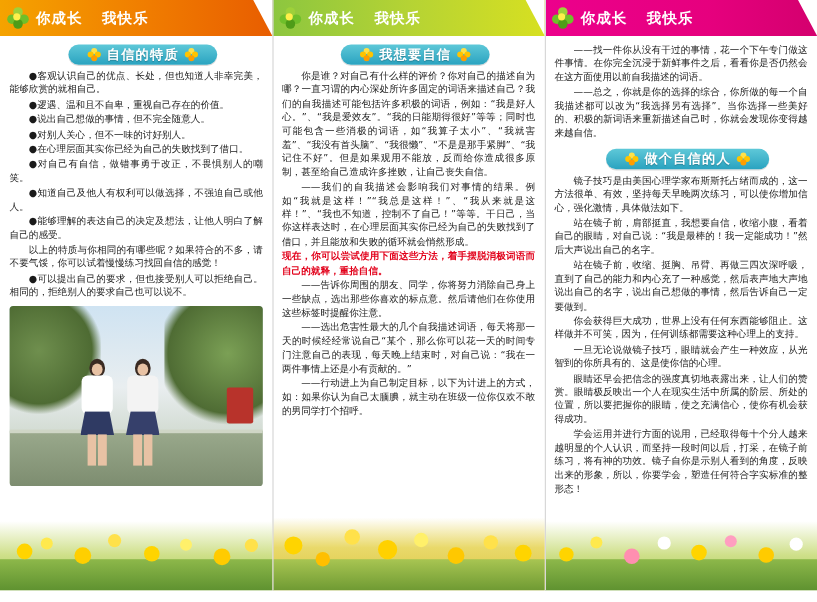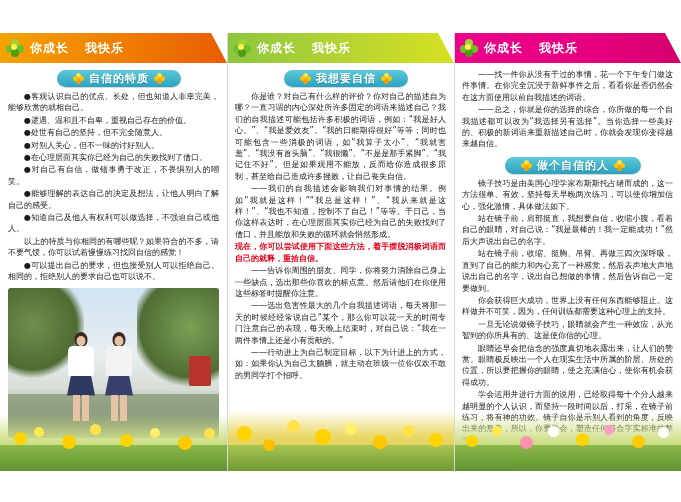--- a/index.html
+++ b/index.html
@@ -10,24 +10,23 @@
   body {
     width: 681px;
     height: 502px;
     font-family: "DejaVu Sans", "Liberation Sans", sans-serif;
     overflow: hidden;
     position: relative;
   }
   .page {
     position: relative;
     width: 681px;
-    height: 438px;
+    height: 492px;
     background: #ffffff;
     overflow: hidden;
-    margin-top: 33px;
   }
 
   
   .panel {
     position: absolute;
     top: 0;
     height: 502px;
     overflow: hidden;
   }
   #panel-left   { left: 0px;   width: 227px; }
@@ -283,26 +282,26 @@
             <span></span>
             <span></span>
             <span></span>
           </span>
       </div>
     </div>
 
     <div class="col-body" data-interactable="false">
       <p data-interactable="false">●客观认识自己的优点、长处，但也知道人非幸完美，能够欣赏的就相自己。</p>
       <p data-interactable="false">●逻遇、温和且不自卑，重视自己存在的价值。</p>
-      <p data-interactable="false">●处世有自己的坚持，但不完全随意人。</p>
+      <p data-interactable="false">●说出自己想做的事情，但不完全随意人。</p>
       <p data-interactable="false">●对别人关心，但不一味的讨好别人。</p>
       <p data-interactable="false">●在心理层面其实你已经为自己的失败找到了借口。</p>
       <p data-interactable="false">●对自己有自信，做错事勇于改正，不畏惧别人的嘲笑。</p>
+      <p data-interactable="false">●知道自己及他人有权利可以做选择，不强迫自己或他人。</p>
       <p data-interactable="false">●能够理解的表达自己的决定及想法，让他人明白了解自己的感受。</p>
-      <p data-interactable="false">●知道自己及他人有权利可以做选择，不强迫自己或他人。</p>
       <p data-interactable="false">以上的特质与你相同的有哪些呢？如果符合的不多，请不要气馁，你可以试着慢慢练习找回自信的感觉！</p>
       <p data-interactable="false">●可以提出自己的要求，但也接受别人可以拒绝自己。相同的，拒绝别人的要求自己也可以说不。</p>
     </div>
 
     <div class="photo" data-interactable="false">
       <div class="tree-l" data-interactable="false"></div>
       <div class="tree-r" data-interactable="false"></div>
       <div class="ground" data-interactable="false"></div>
       <div class="rail" data-interactable="false"></div>
       <div class="sign" data-interactable="false"></div>

